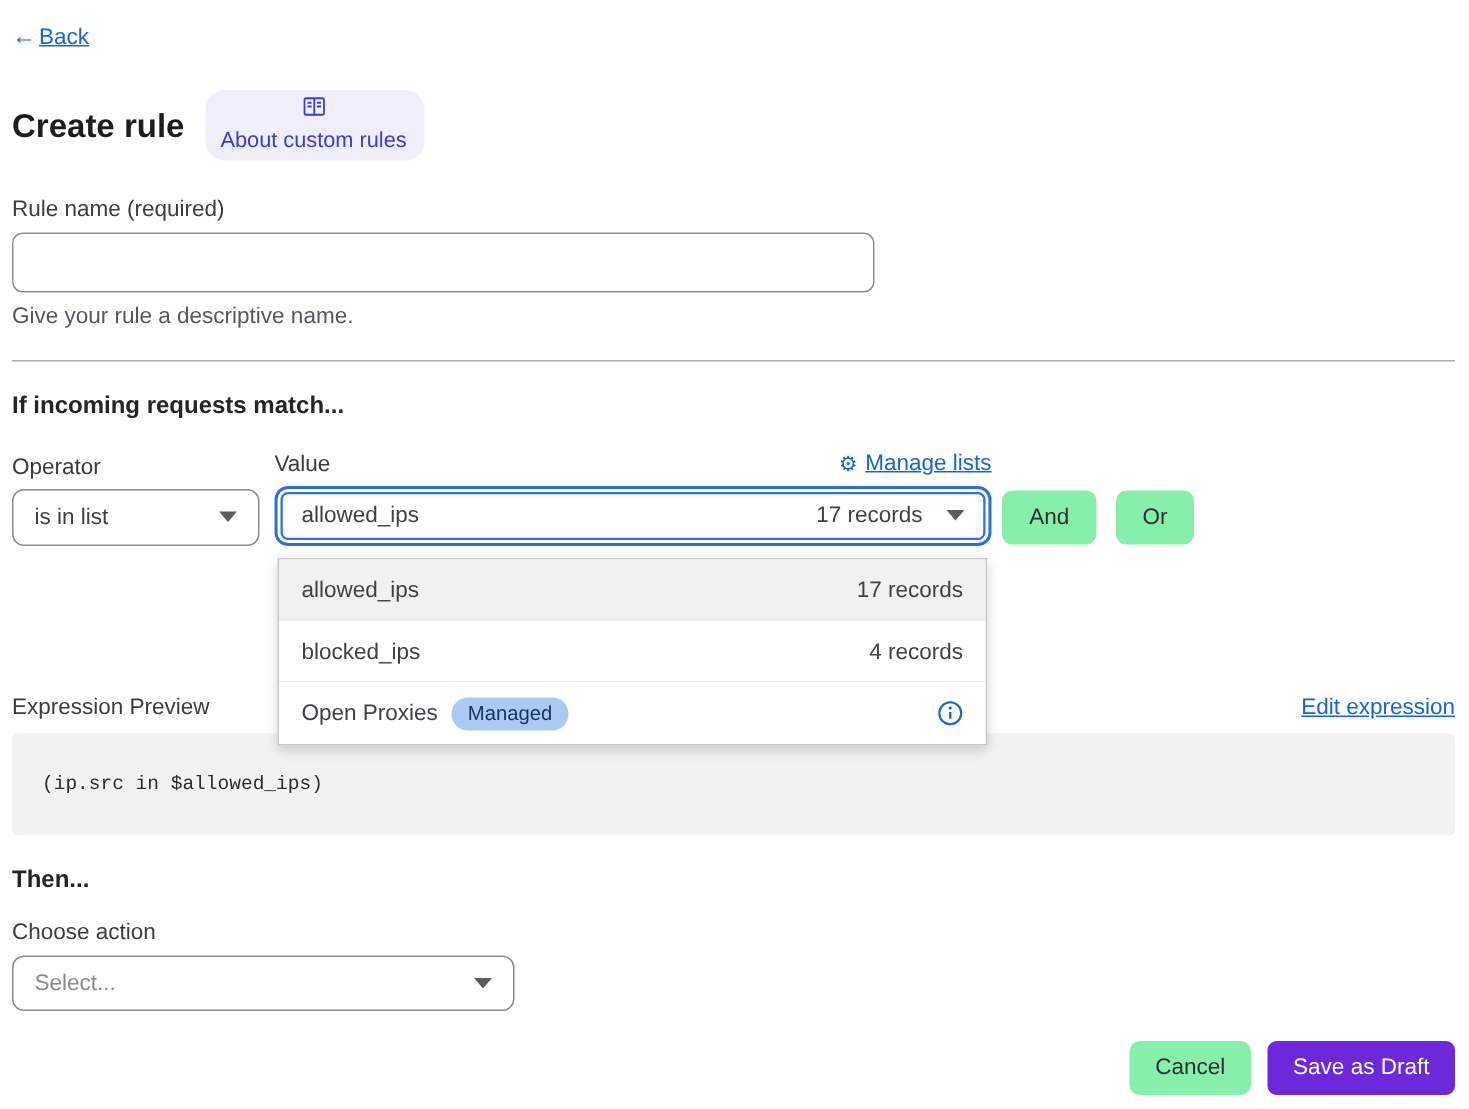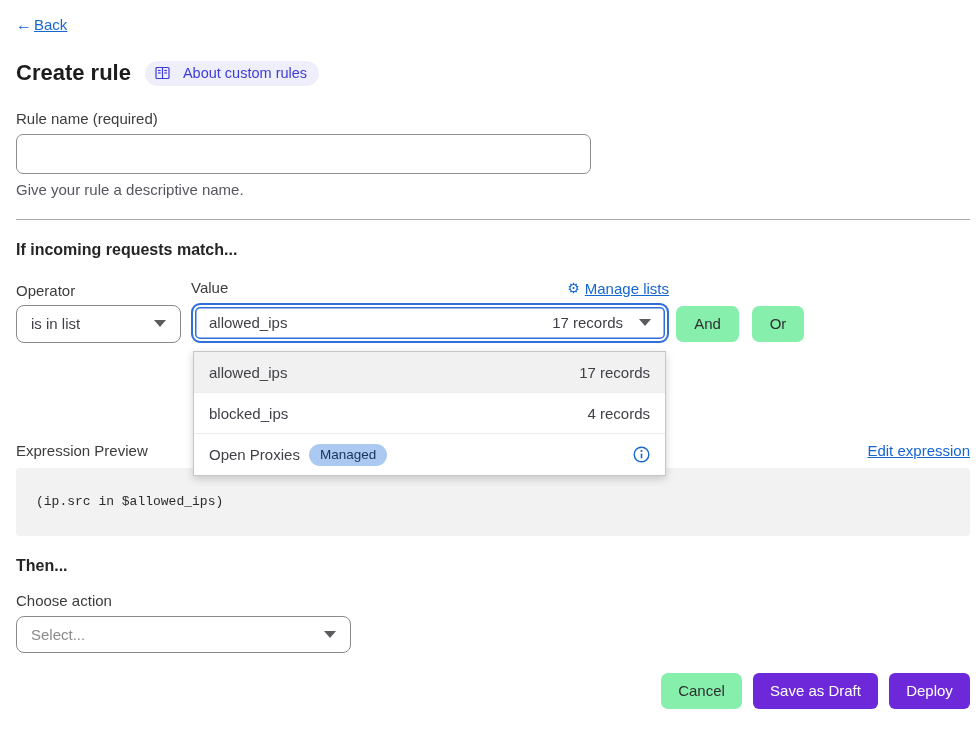--- a/index.html
+++ b/index.html
@@ -4,37 +4,37 @@
 <style>
   * { margin: 0; padding: 0; box-sizing: border-box; }
   html, body { background: #fff; }
   body {
     width: 979px; height: 739px;
     font-family: "Liberation Sans", sans-serif;
     color: #353535;
     position: relative;
     overflow: hidden;
   }
-  .page { padding: 16px 9px 0 8px; margin-left: 8px; }
+  .page { padding: 16px 9px 0 8px; }
 
   a { text-decoration: none; }
   .link { color: #1666d0; text-decoration: underline; cursor: pointer; }
 
   
   .back-row { margin-bottom: 26px; font-size: 15px; }
   .back-row .arrow { color: #1666d0; text-decoration: none; margin-right: 2px; font-size: 16px; }
 
   
   .title-row { display: flex; align-items: center; gap: 14px; margin-bottom: 24px; }
   .page-title { font-size: 22px; font-weight: bold; color: #1d1d1d; }
   .about-badge {
-    display: inline-flex; align-items: center; gap: 13px;
+    display: inline-flex; align-items: center; gap: 8px;
     background: #efeefb; color: #3d3bd6;
     border-radius: 13px; padding: 4px 12px 5px 10px;
-    font-size: 14.5px; cursor: pointer;
+    font-size: 14.5px; cursor: pointer; flex-direction: column;
   }
   .about-badge svg { display: block; }
 
   
   .field-label { font-size: 15px; color: #3c3c3c; display: block; margin-bottom: 7px; }
   .rule-name-input {
     width: 575px; height: 40px;
     border: 1px solid #8d8d8d; border-radius: 7px;
     font-size: 15px; padding: 0 12px; color: #333;
     font-family: "Liberation Sans", sans-serif;
@@ -223,16 +223,15 @@
   <h2 class="section-heading then-heading">Then...</h2>
   <label class="field-label action-label">Choose action</label>
   <div class="select action-select">
     <span class="placeholder">Select...</span>
     <span class="caret"></span>
   </div>
 
   <div class="footer">
     <button class="btn btn-gray cancel-btn">Cancel</button>
     <button class="btn btn-blue save-draft-btn">Save as Draft</button>
-    <button class="btn btn-blue deploy-btn">Deploy</button>
   </div>
 
 </div>
 
 </body></html>

